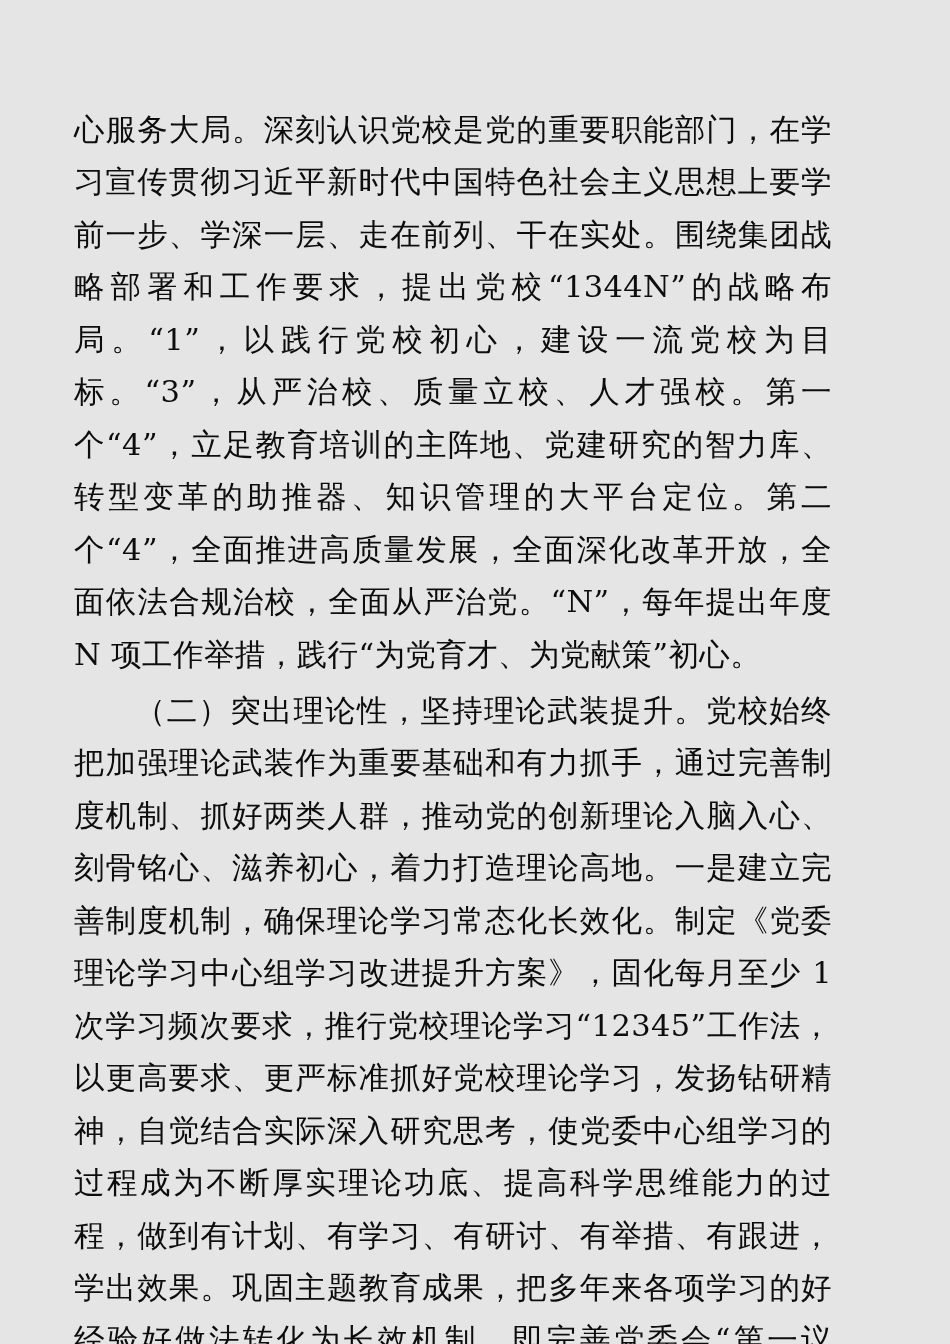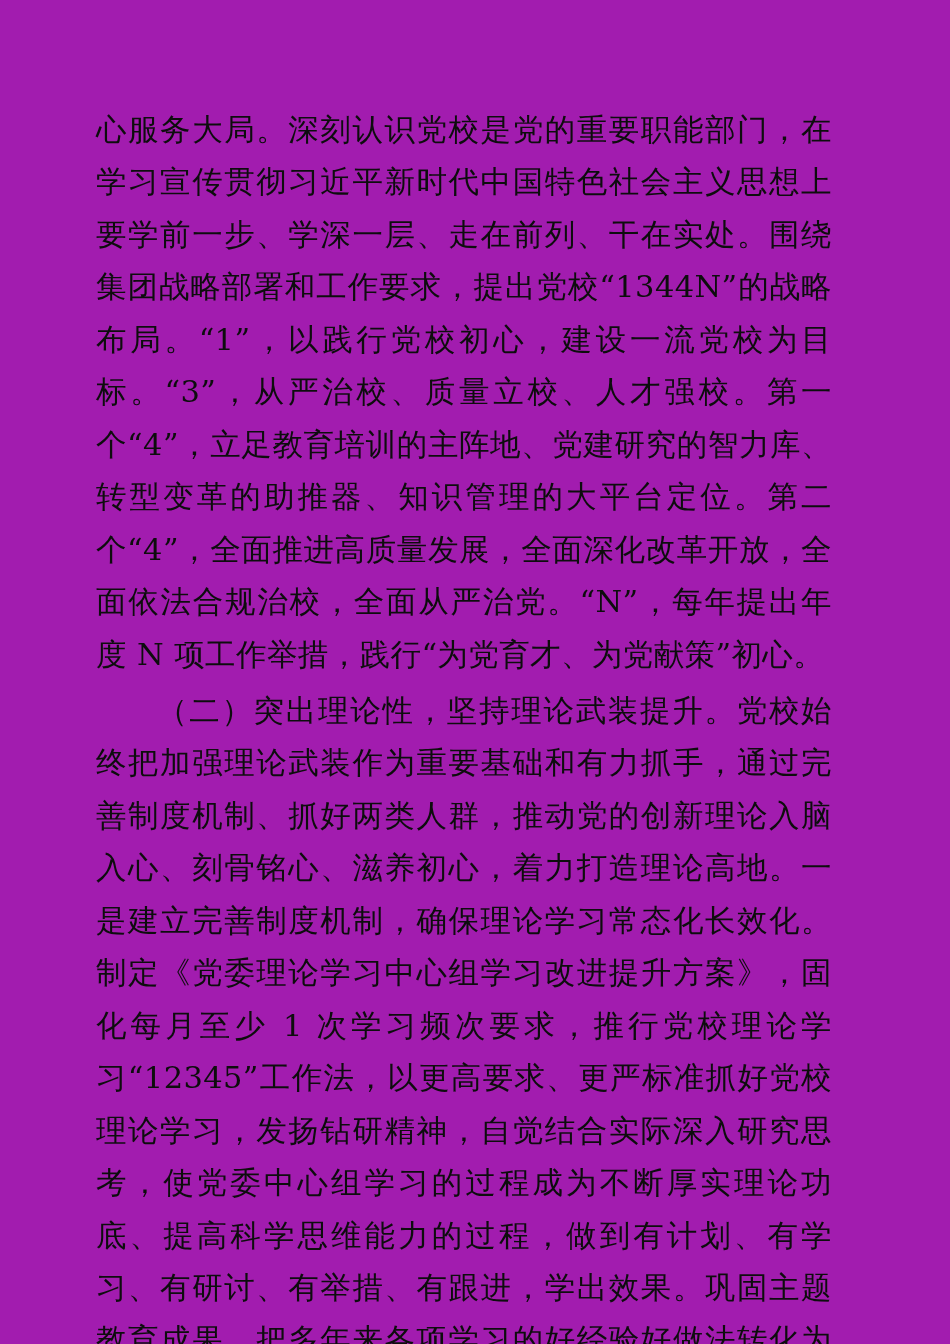--- a/index.html
+++ b/index.html
@@ -11,23 +11,23 @@
     width: 950px;
     height: 1344px;
     font-family: "DejaVu Serif", "Liberation Serif", serif;
     color: #000000;
     overflow: hidden;
   }
   .page {
     width: 950px;
     height: 1344px;
     box-sizing: border-box;
-    padding: 104px 118px 60px 96px;
+    padding: 104px 118px 60px 74px;
     position: relative;
-    background: #a21caf;
+    background: #e5e5e5;
   }
   .doc-body {
     font-size: 30.5px;
     line-height: 1.72;
     letter-spacing: 0.4px;
     text-align: justify;
     text-justify: inter-ideograph;
     color: #0d0d0d;
   }
   .para {

